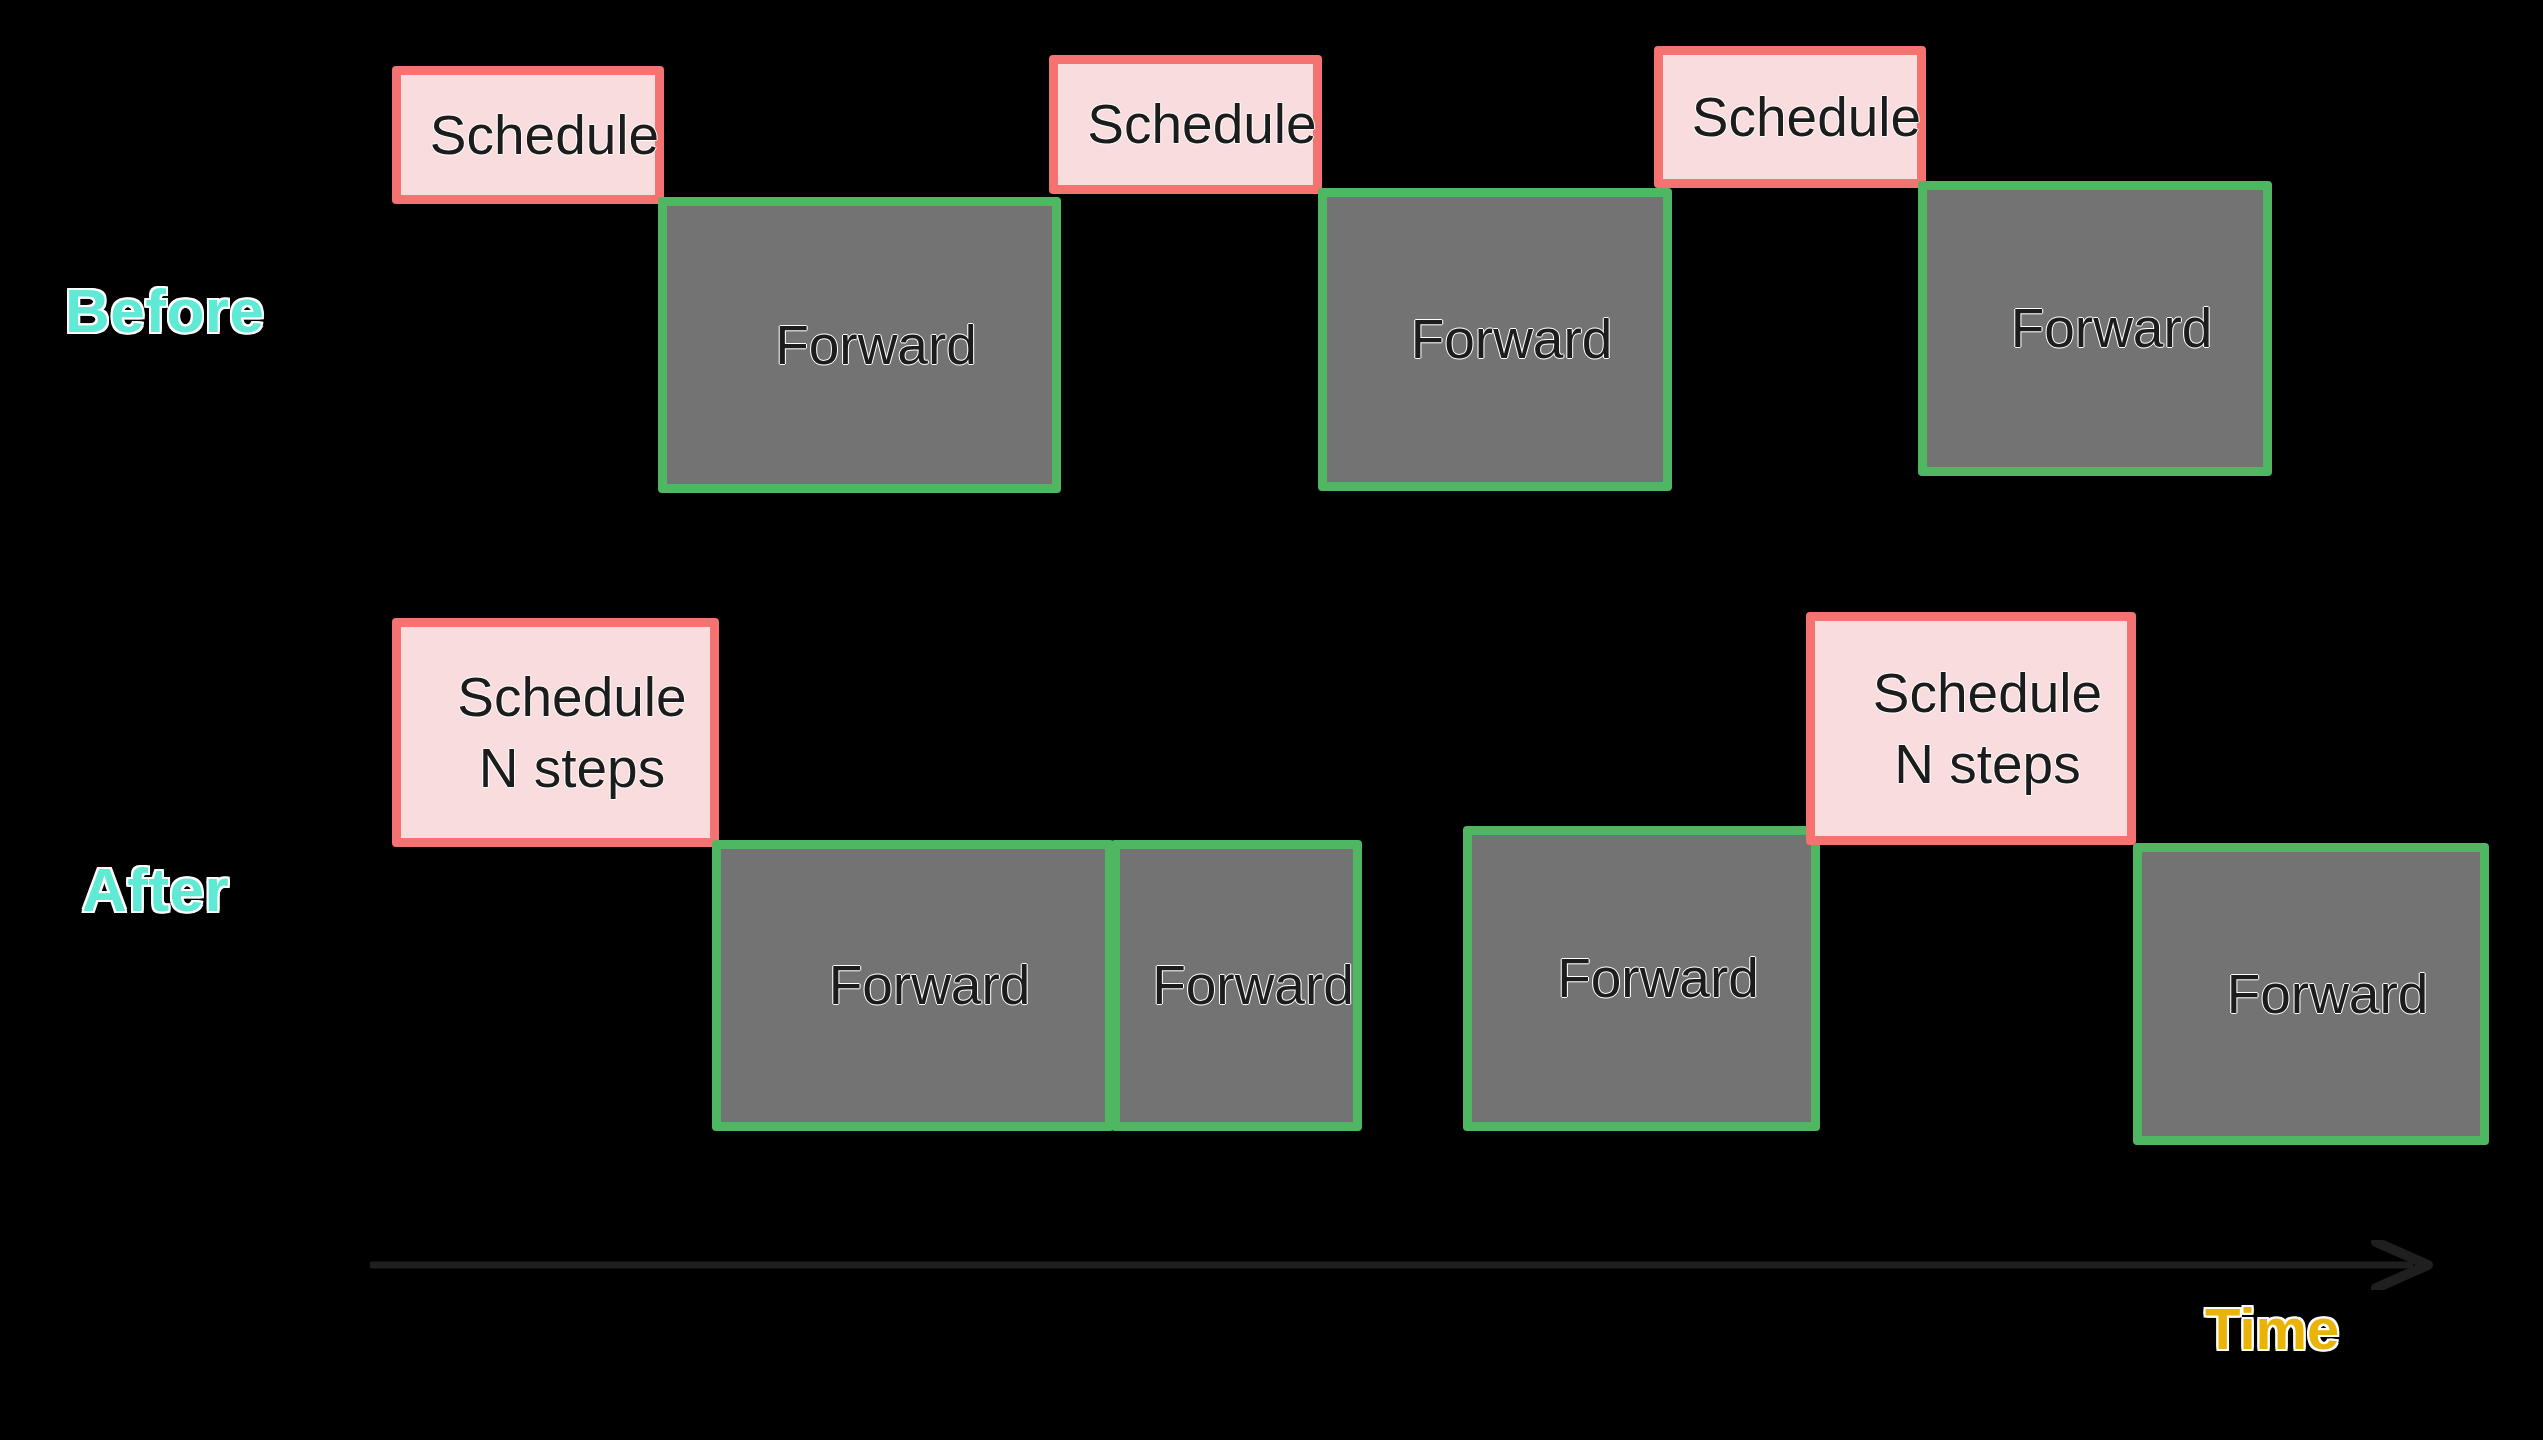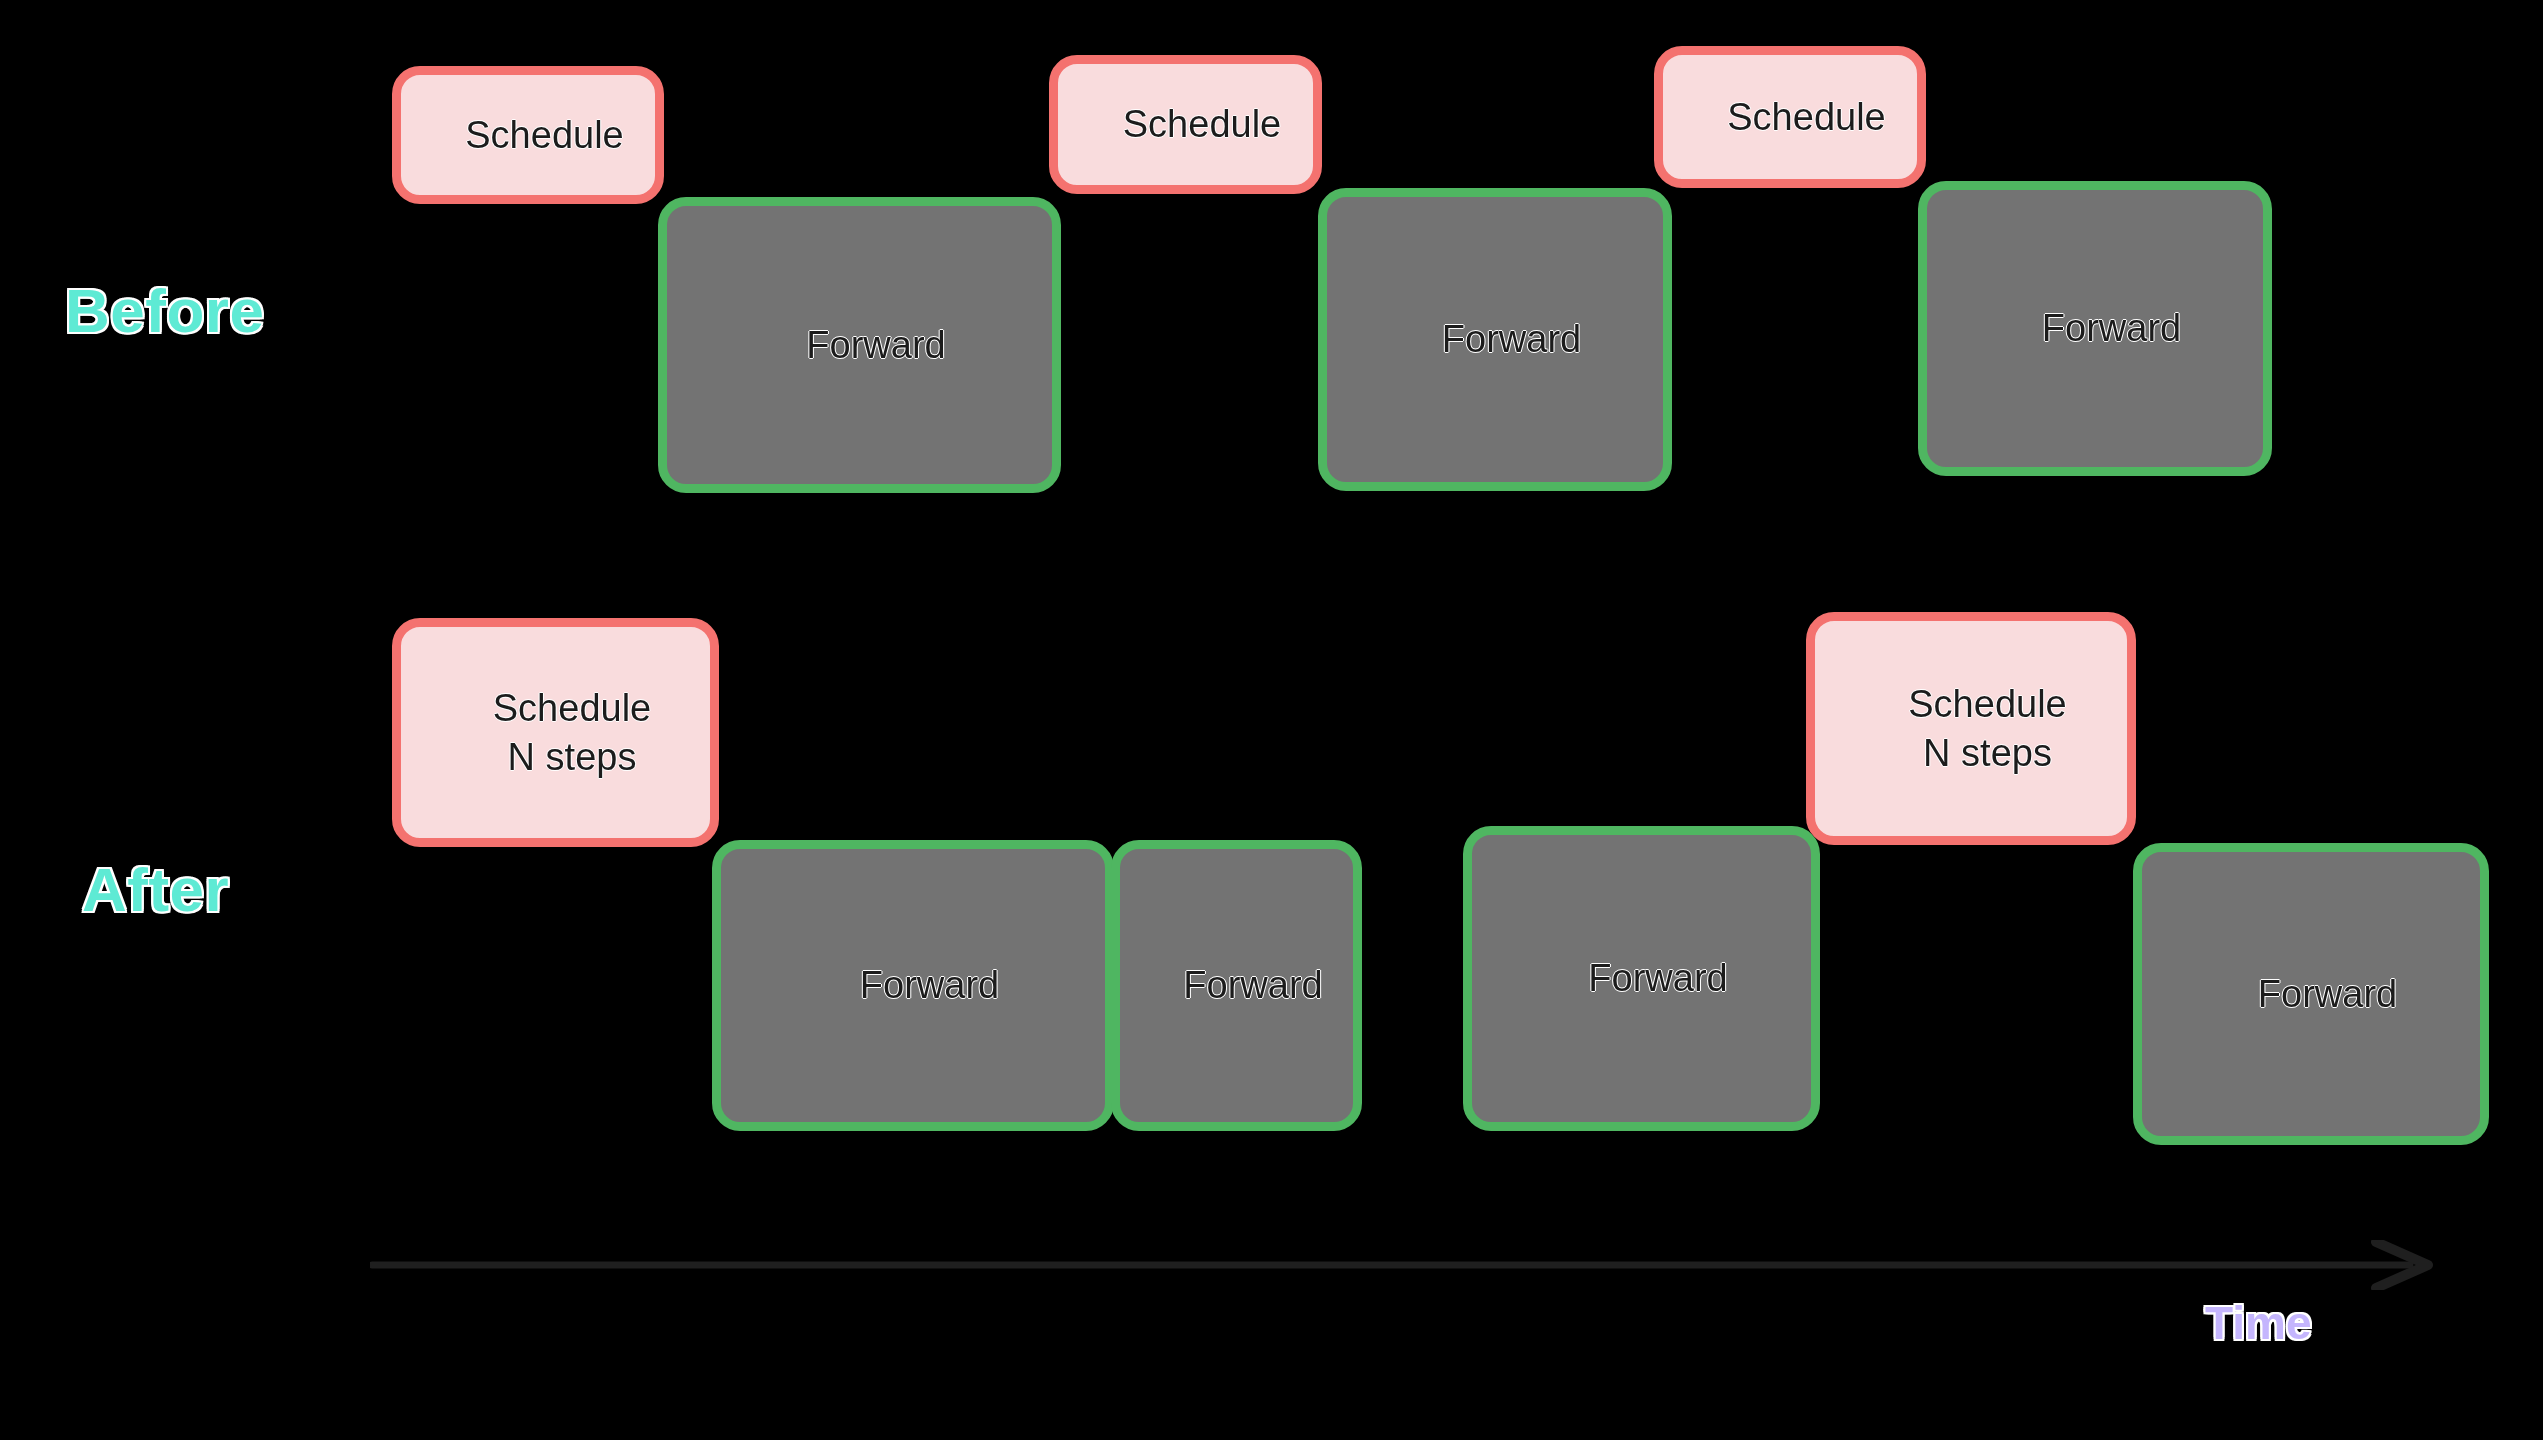--- a/index.html
+++ b/index.html
@@ -39,23 +39,23 @@
   }
 
   
   .box {
     position: absolute;
     box-sizing: border-box;
     display: flex;
     align-items: center;
     justify-content: center;
     text-align: center;
-    border-radius: 28px;
+    border-radius: 4px;
     border-style: solid;
-    font-size: 38px;
+    font-size: 55px;
     font-weight: 400;
     line-height: 1.28;
     color: #1c1c1c;
     white-space: pre-line;
     text-shadow:
        1px  0   0 #ffffff,
       -1px  0   0 #ffffff,
        0    1px 0 #ffffff,
        0   -1px 0 #ffffff;
     padding-left: 33px;
@@ -76,23 +76,23 @@
     position: absolute;
     left: 370px;
     top: 1240px;
     width: 2070px;
     height: 50px;
   }
   .time-axis svg { display: block; }
 
   .time-label {
     position: absolute;
-    color: #c4b5fd;
+    color: #eab308;
     font-weight: 700;
-    font-size: 46px;
+    font-size: 58px;
     line-height: 1;
     white-space: nowrap;
     -webkit-text-stroke: 3px #ffffff;
     paint-order: stroke fill;
     text-shadow:
        2px  0   0 #ffffff,
       -2px  0   0 #ffffff,
        0    2px 0 #ffffff,
        0   -2px 0 #ffffff,
        2px  2px 0 #ffffff,

